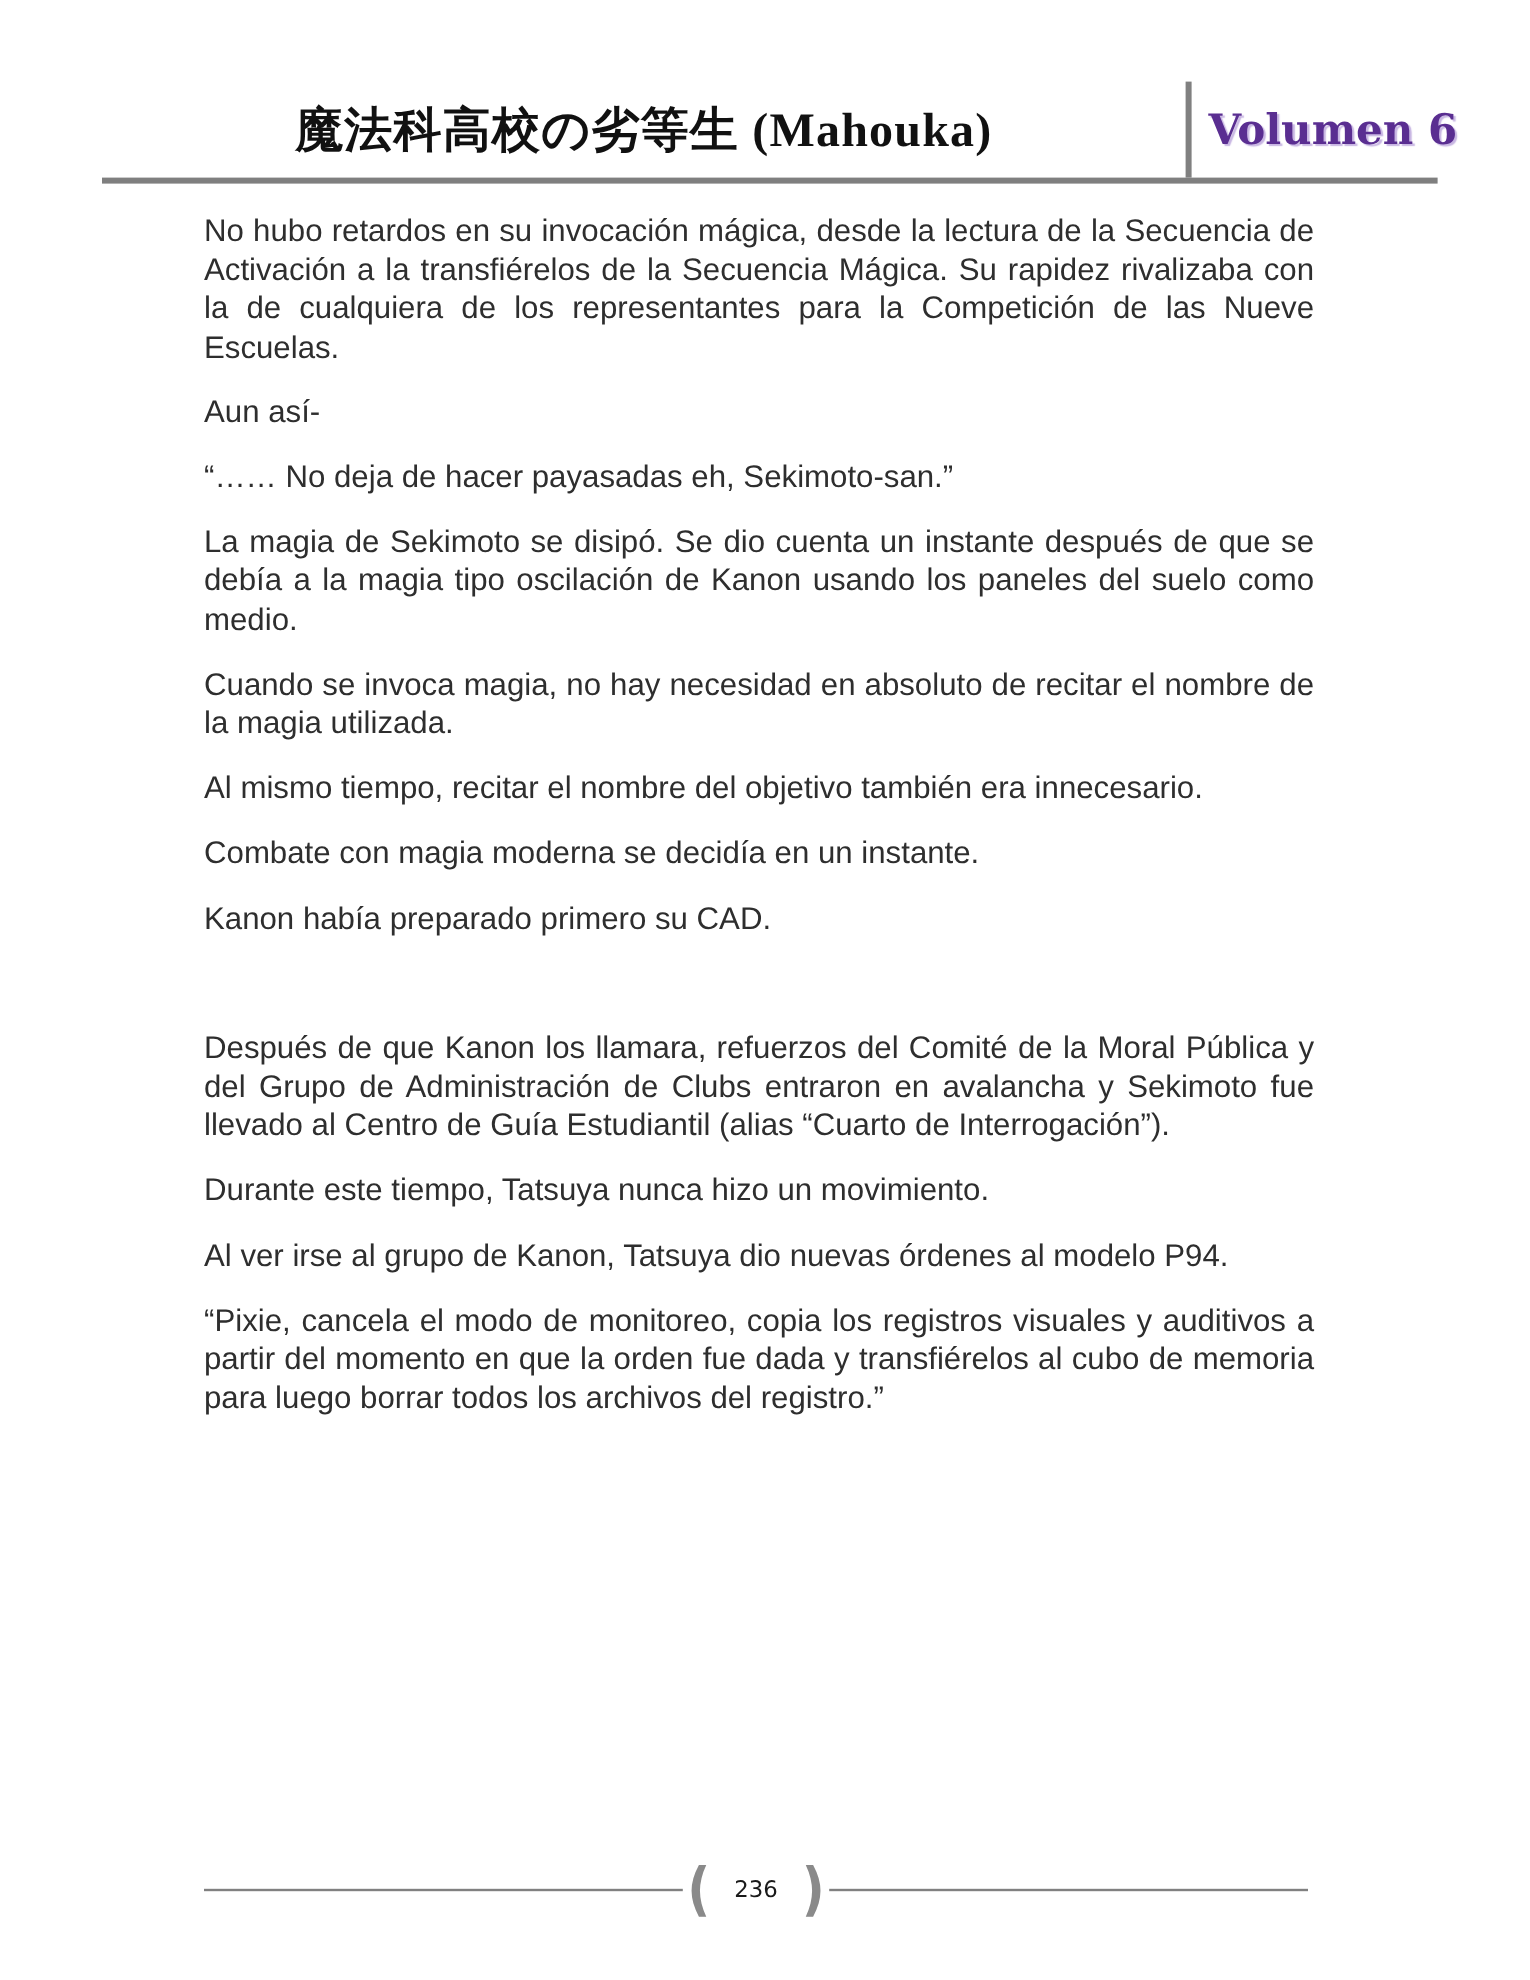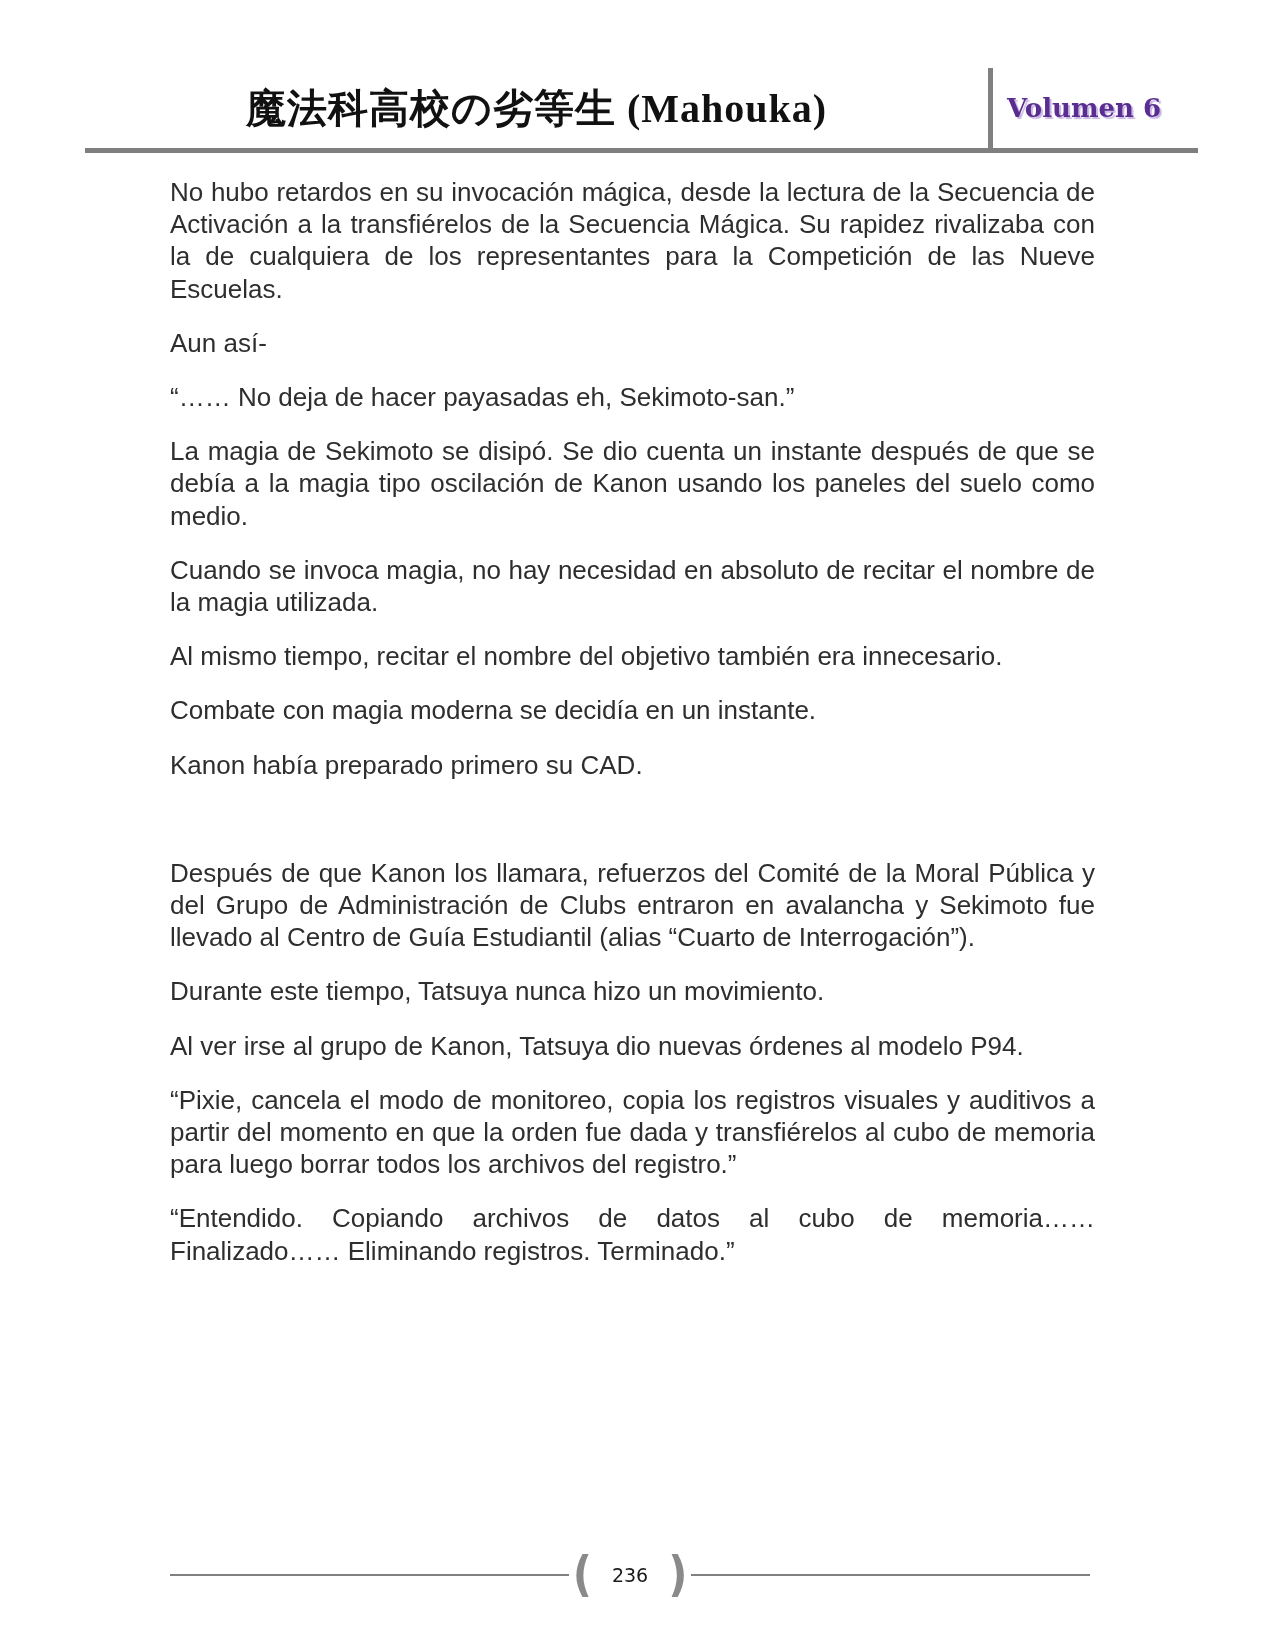--- a/index.html
+++ b/index.html
@@ -47,21 +47,21 @@
     width: 210px;
     border-left: 5px solid #808080;
     display: flex;
     align-items: center;
     padding-left: 14px;
     box-sizing: border-box;
   }
   .volume-label {
     font-family: "DejaVu Serif", serif;
     font-weight: bold;
-    font-size: 26px;
+    font-size: 35px;
     color: #5a2e91;
     text-shadow: 2px 2px 1px #c7b5e2;
     white-space: nowrap;
     text-align: right;
   }
   .header-rule {
     margin-top: 0px;
     height: 5px;
     background: #7f7f7f;
   }
@@ -142,21 +142,20 @@
       <p>La magia de Sekimoto se disipó. Se dio cuenta un instante después de que se debía a la magia tipo oscilación de Kanon usando los paneles del suelo como medio.</p>
       <p>Cuando se invoca magia, no hay necesidad en absoluto de recitar el nombre de la magia utilizada.</p>
       <p>Al mismo tiempo, recitar el nombre del objetivo también era innecesario.</p>
       <p>Combate con magia moderna se decidía en un instante.</p>
       <p>Kanon había preparado primero su CAD.</p>
       <p class="scene-break"></p>
       <p>Después de que Kanon los llamara, refuerzos del Comité de la Moral Pública y del Grupo de Administración de Clubs entraron en avalancha y Sekimoto fue llevado al Centro de Guía Estudiantil (alias “Cuarto de Interrogación”).</p>
       <p>Durante este tiempo, Tatsuya nunca hizo un movimiento.</p>
       <p>Al ver irse al grupo de Kanon, Tatsuya dio nuevas órdenes al modelo P94.</p>
       <p>“Pixie, cancela el modo de monitoreo, copia los registros visuales y auditivos a partir del momento en que la orden fue dada y transfiérelos al cubo de memoria para luego borrar todos los archivos del registro.”</p>
-      <p>“Entendido. Copiando archivos de datos al cubo de memoria…… Finalizado…… Eliminando registros. Terminado.”</p>
     </main>
 
   <footer class="footer">
     <div class="fline"></div>
     <span class="bracket">(</span>
     <span class="pagenum">236</span>
     <span class="bracket">)</span>
     <div class="fline"></div>
   </footer>
 

